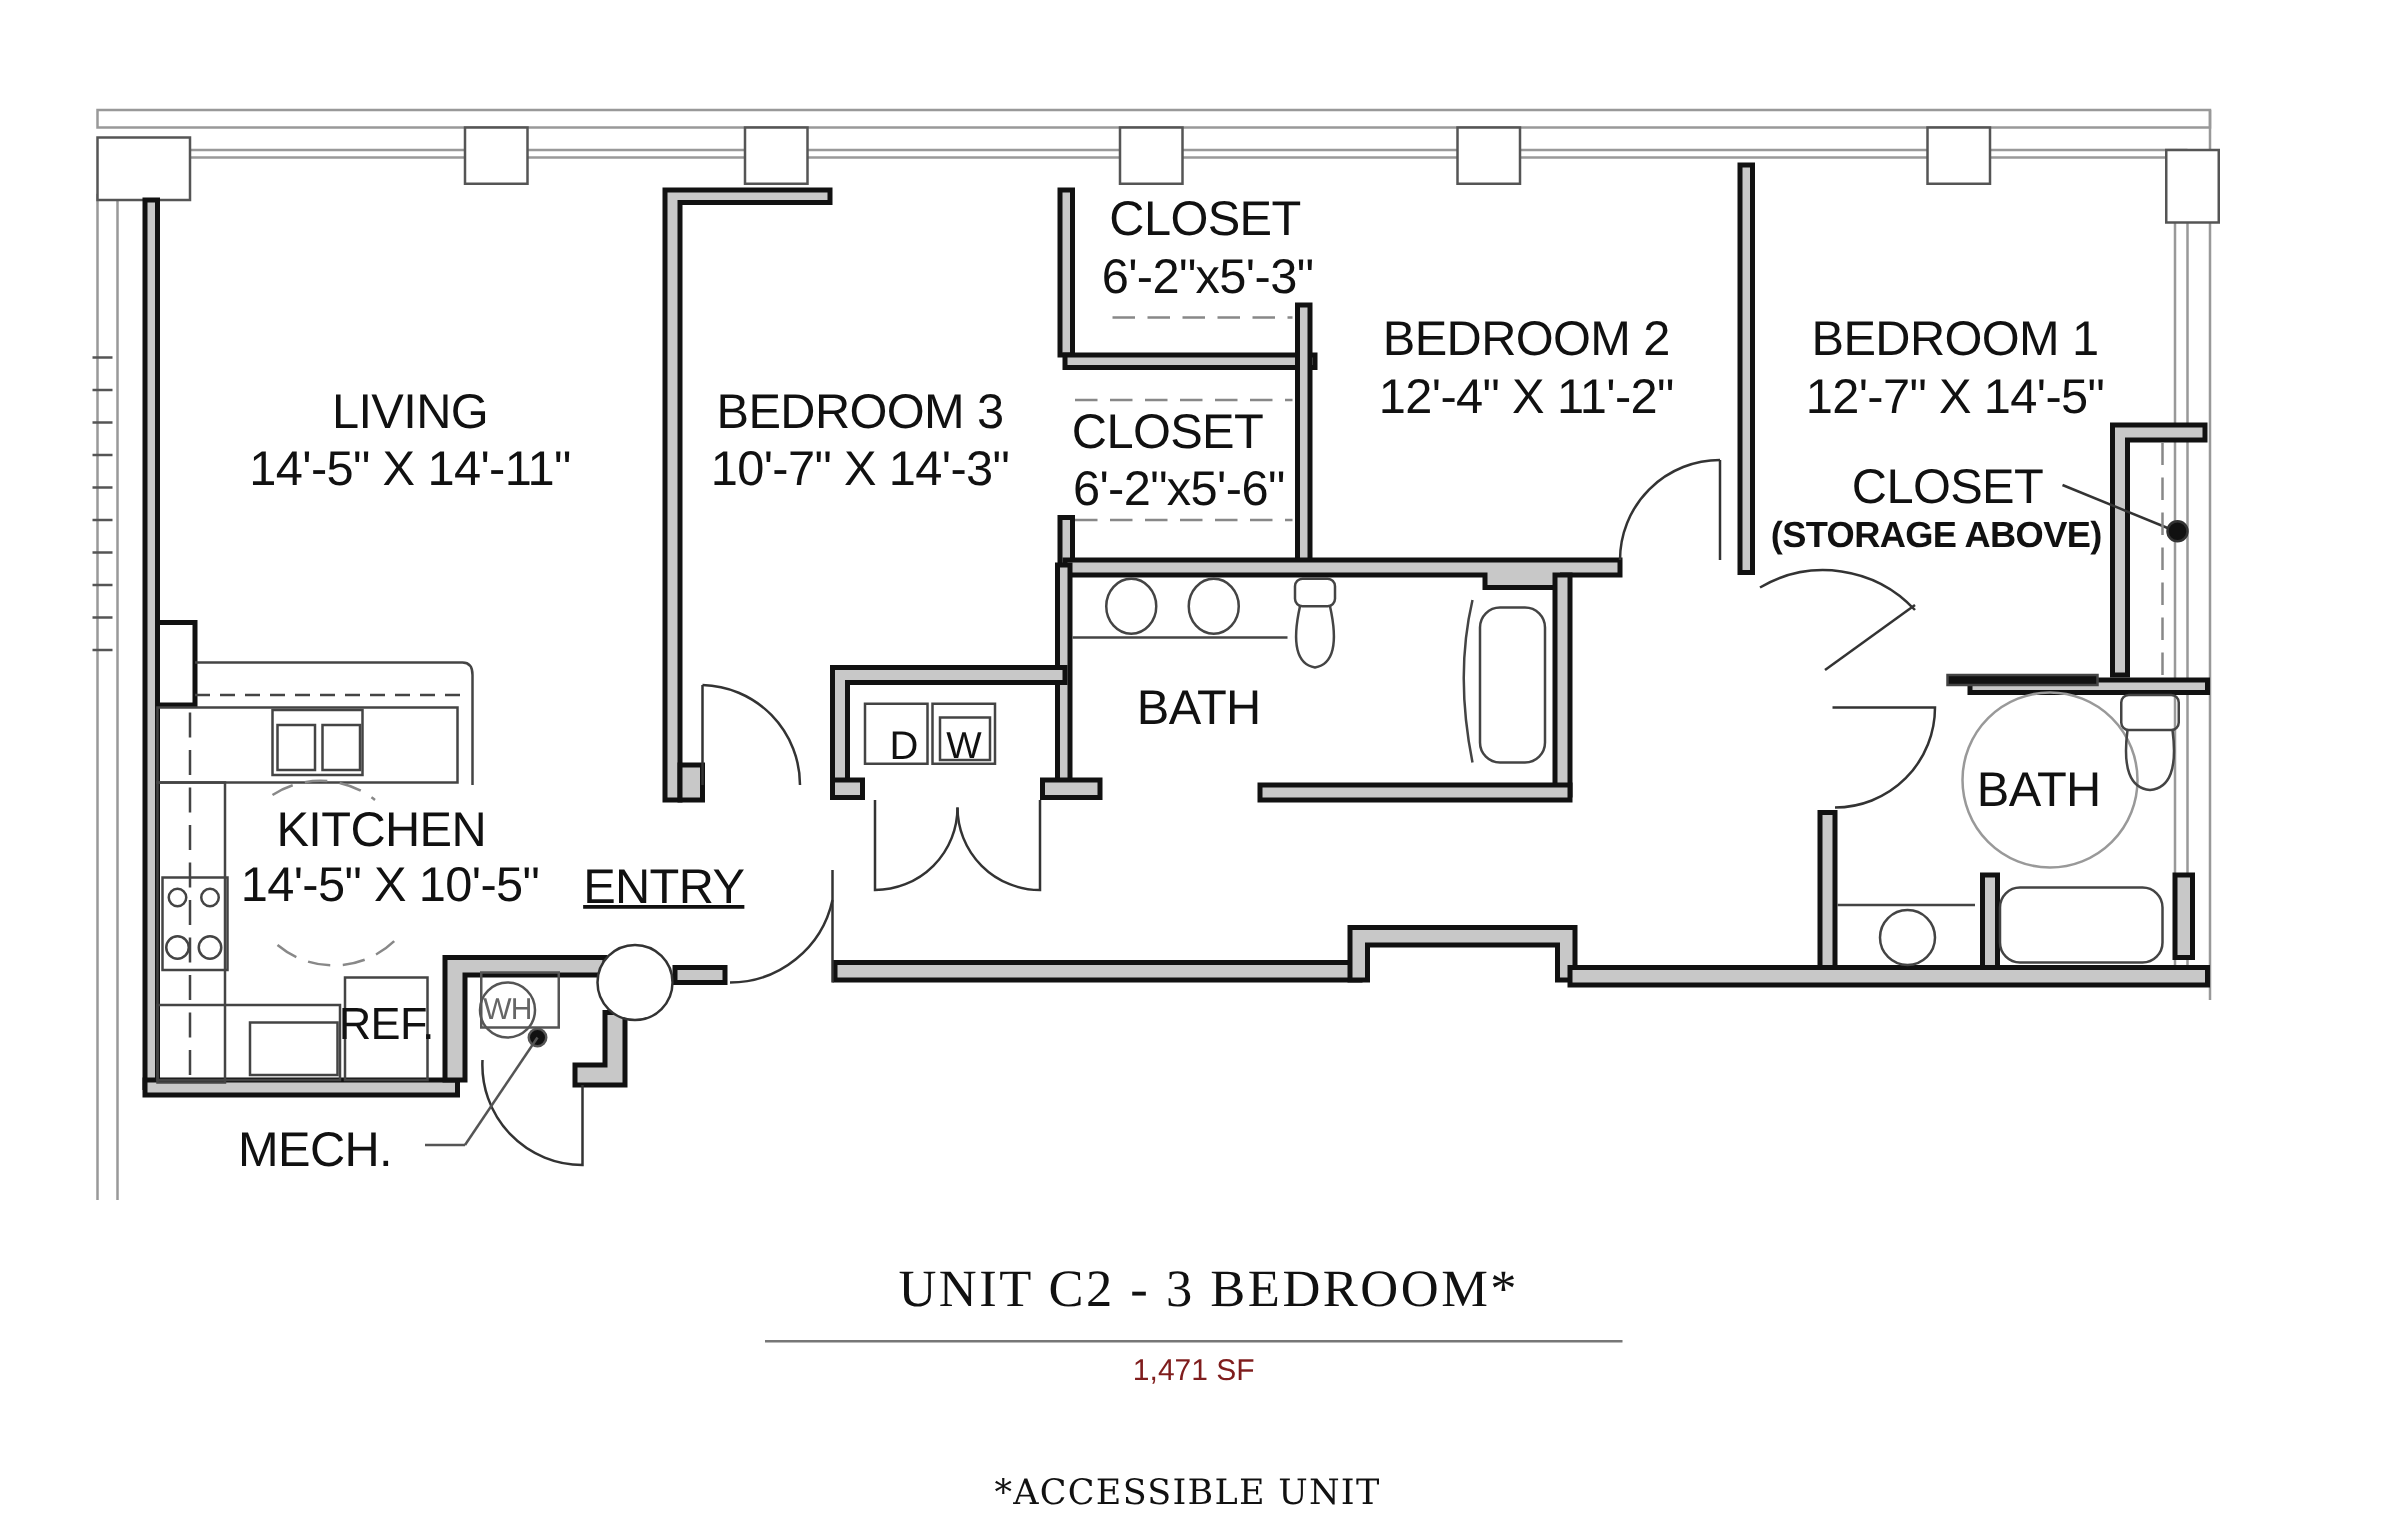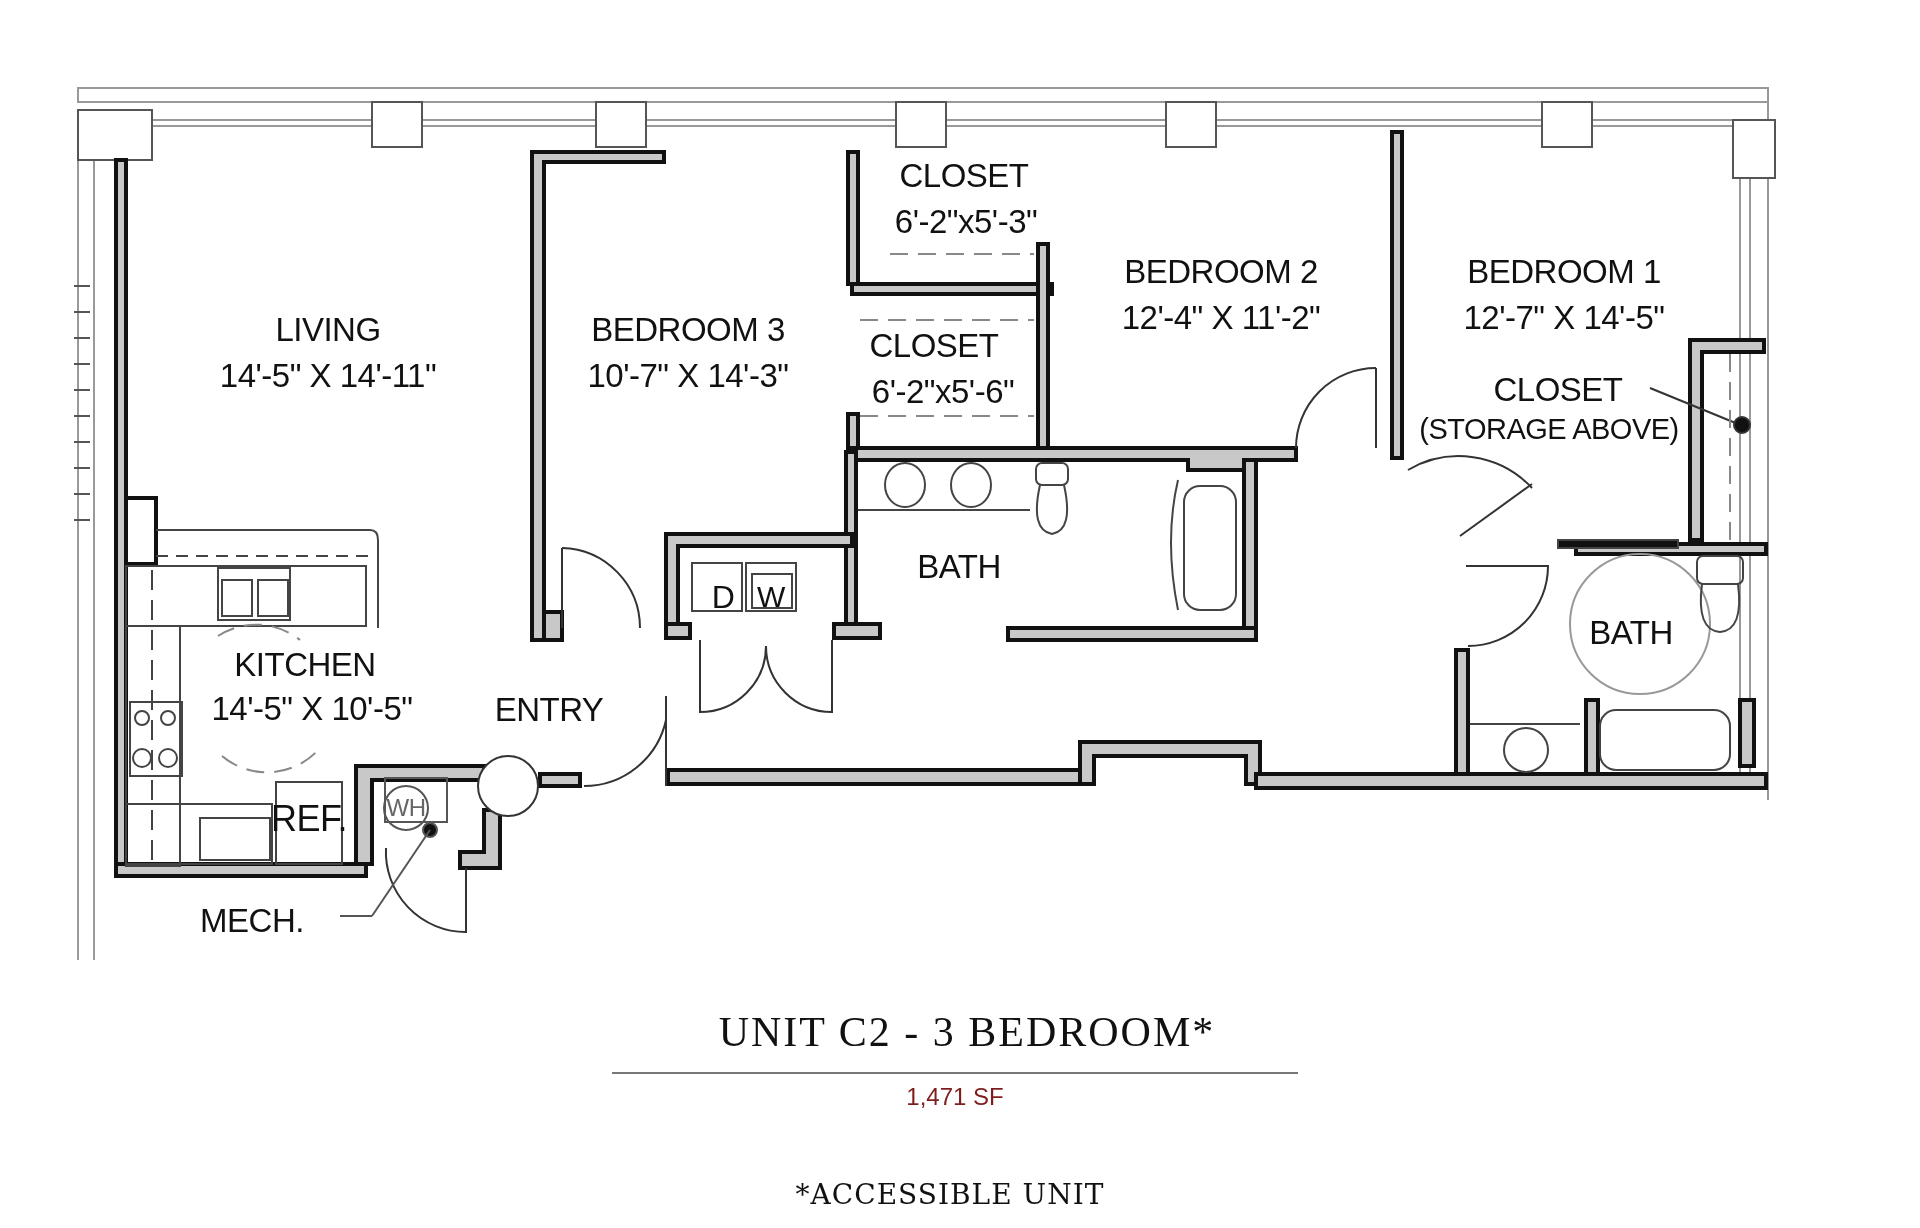--- a/index.html
+++ b/index.html
@@ -1,18 +1,18 @@
 <!DOCTYPE html>
 <html><head>
 <meta charset="utf-8">
 <style>
   html, body { margin:0; padding:0; background:#ffffff; }
   body { width:1920px; height:1228px; position:relative; overflow:hidden; font-family:"Liberation Sans", sans-serif; }
   svg.plan { position:absolute; left:0; top:0; }
-  .lbl { position:absolute; transform:translate(-50%,-50%); white-space:nowrap; color:#111; font-family:"Liberation Sans", sans-serif; font-size:33px; letter-spacing:-0.5px; transform-origin:center; }
+  .lbl { position:absolute; transform:translate(-50%,-50%); white-space:nowrap; color:#111; font-family:"Liberation Sans", sans-serif; font-size:39px; letter-spacing:-0.5px; transform-origin:center; }
   .lbl.sm { font-size:29px; }
   .title { position:absolute; left:967px; top:1032px; transform:translate(-50%,-50%); font-family:Liberation Serif, serif; font-size:42px; letter-spacing:2px; color:#111; font-weight:normal; white-space:nowrap; }
   .sf { position:absolute; left:955px; top:1097px; transform:translate(-50%,-50%); font-size:24px; color:#7f1d1d; white-space:nowrap; }
   .acc { position:absolute; left:950px; top:1194px; transform:translate(-50%,-50%); font-family:"DejaVu Serif", serif; font-size:28px; color:#111; letter-spacing:1px; white-space:nowrap; }
   .rule { position:absolute; left:612px; top:1072px; width:686px; height:2px; background:#777; }
 </style>
 </head>
 <body>
 
 <svg class="plan" width="1920" height="1228" viewBox="0 0 1920 1228" xmlns="http://www.w3.org/2000/svg">
@@ -196,29 +196,29 @@
 <div class="lbl" style="left:934px;top:346px;">CLOSET</div>
 <div class="lbl" style="left:943px;top:392px;">6'-2"x5'-6"</div>
 
 <div class="lbl" style="left:1221px;top:272px;">BEDROOM 2</div>
 <div class="lbl" style="left:1221px;top:318px;">12'-4" X 11'-2"</div>
 
 <div class="lbl" style="left:1564px;top:272px;">BEDROOM 1</div>
 <div class="lbl" style="left:1564px;top:318px;">12'-7" X 14'-5"</div>
 
 <div class="lbl" style="left:1558px;top:390px;">CLOSET</div>
-<div class="lbl sm" style="left:1549px;top:429px;">(STORAGE ABOVE)</div>
+<div class="lbl sm" style="left:1549px;top:429px;font-weight:bold;">(STORAGE ABOVE)</div>
 
 <div class="lbl" style="left:959px;top:567px;">BATH</div>
 <div class="lbl" style="left:1631px;top:633px;">BATH</div>
 
 <div class="lbl" style="left:305px;top:665px;">KITCHEN</div>
 <div class="lbl" style="left:312px;top:709px;">14'-5" X 10'-5"</div>
 
-<div class="lbl" style="left:549px;top:710px;">ENTRY</div>
+<div class="lbl" style="left:531px;top:710px;text-decoration:underline;">ENTRY</div>
 <div class="lbl" style="left:309px;top:819px;font-size:36px;text-align:right;">REF.</div>
 <div class="lbl" style="left:252px;top:921px;">MECH.</div>
 
 <div class="lbl" style="left:406px;top:808px;font-size:24px;color:#666;">WH</div>
 <div class="lbl" style="left:723px;top:597px;font-size:32px;">D</div>
 <div class="lbl" style="left:771px;top:597px;font-size:30px;">W</div>
 
 <div class="title">UNIT C2 - 3 BEDROOM*</div>
 <div class="rule"></div>
 <div class="sf">1,471 SF</div>

